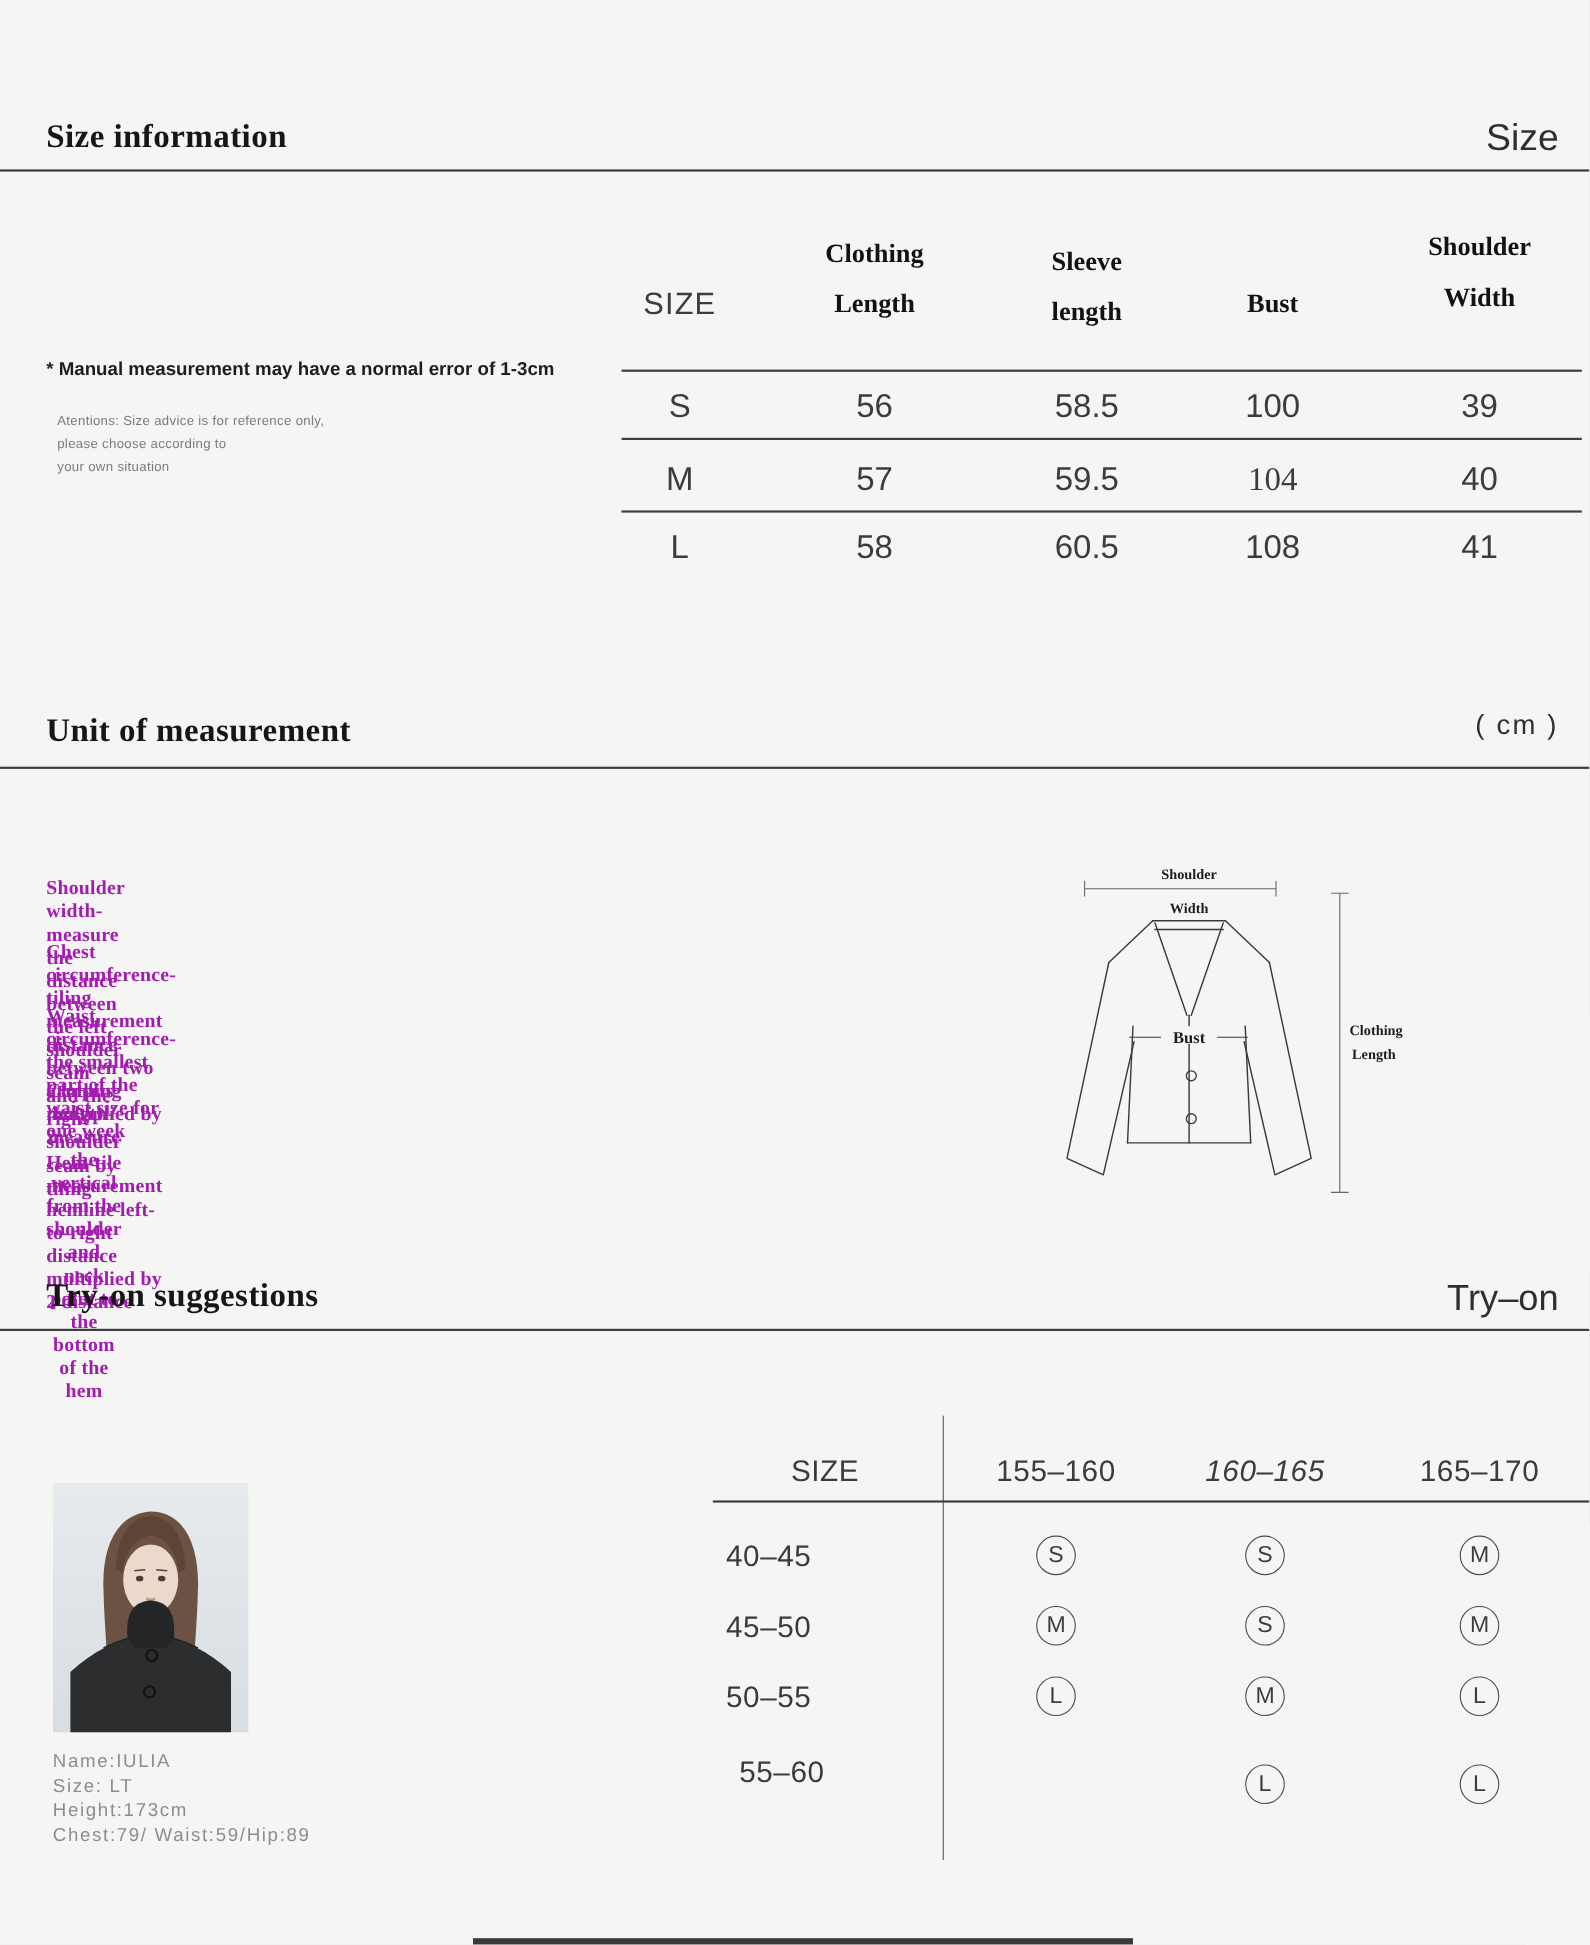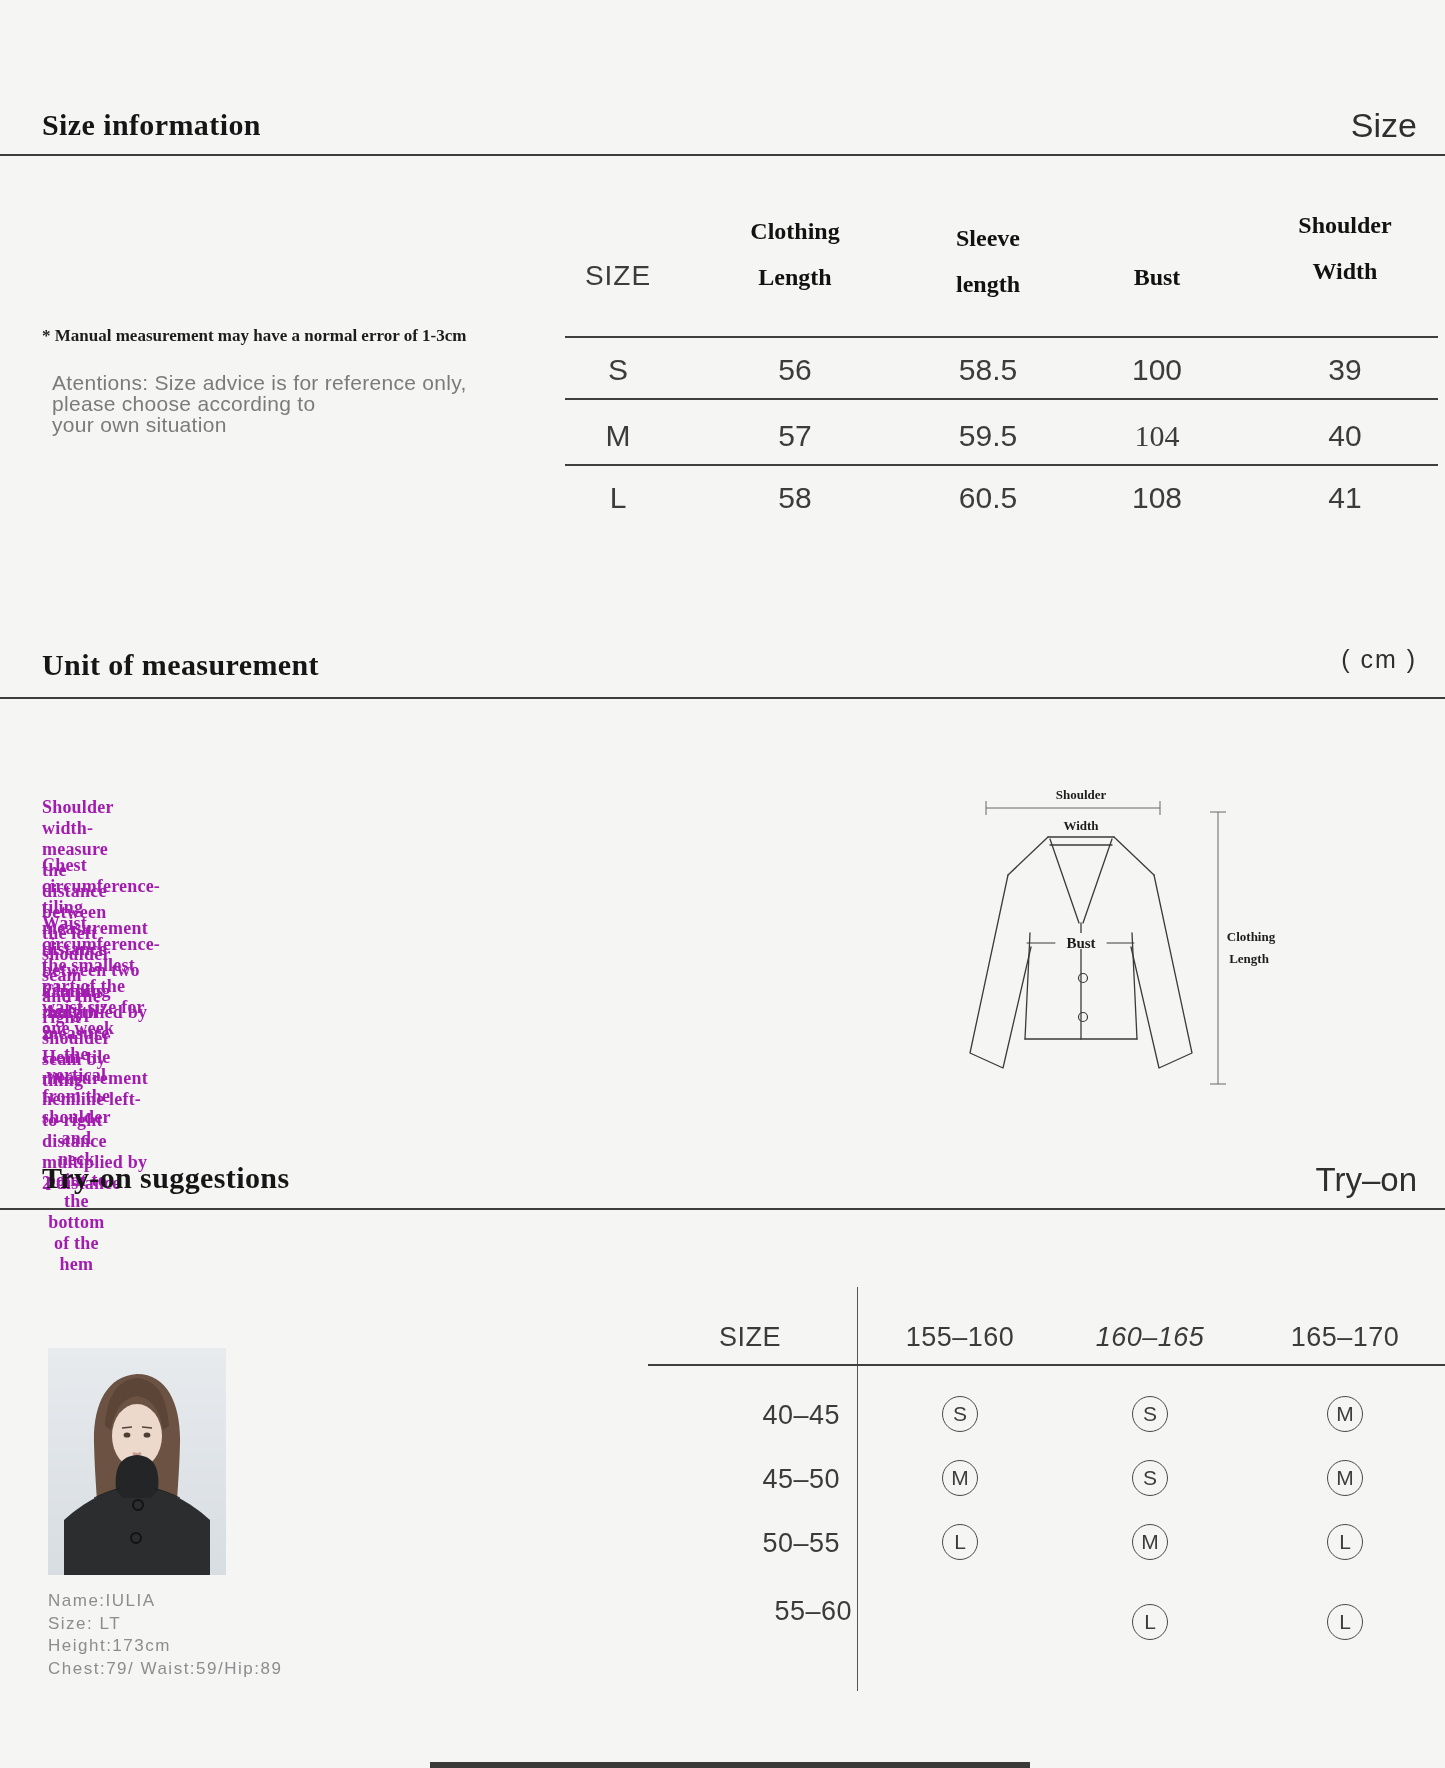--- a/index.html
+++ b/index.html
@@ -3,32 +3,32 @@
 <meta charset="utf-8">
 <style>
   html,body{margin:0;padding:0;background:#e8e8e8;}
   .page{position:relative;width:1445px;height:1768px;background:#f5f5f3;overflow:hidden;
         font-family:"Liberation Sans",sans-serif;color:#222;}
   .abs{position:absolute;}
   .rule{position:absolute;left:0;width:1445px;height:2px;background:#3d3d3d;}
   .sec-title{position:absolute;left:42px;font-family:"Liberation Serif",serif;font-weight:bold;
              font-size:30px;color:#161616;letter-spacing:.4px;}
   .sec-right{position:absolute;right:28px;font-weight:300;color:#2f2f2f;}
-  .star-note{position:absolute;left:42px;top:326px;font-family:Liberation Serif, serif;
+  .star-note{position:absolute;left:42px;top:326px;font-family:Liberation Sans, sans-serif;
              font-weight:bold;font-size:17px;color:#1d1d1d;}
-  .attn{position:absolute;left:52px;top:372px;font-size:21px;line-height:21px;color:#7b7b7b;letter-spacing:.3px;}
+  .attn{position:absolute;left:52px;top:372px;font-size:12px;line-height:21px;color:#7b7b7b;letter-spacing:.3px;}
   .serif-h{position:absolute;font-family:"Liberation Serif",serif;font-weight:bold;font-size:24px;
            color:#121212;text-align:center;line-height:46px;width:220px;}
   .sans-h{position:absolute;font-size:28px;color:#3c3c3c;text-align:center;line-height:46px;width:220px;letter-spacing:1px;}
   .tline{position:absolute;height:1.6px;background:#3f3f3f;}
   .cellv{position:absolute;width:160px;text-align:center;font-size:30px;color:#3c3c3c;line-height:36px;}
   .mnote{position:absolute;left:42px;font-family:"Liberation Serif",serif;font-weight:bold;
          font-size:18px;color:#a21caf;letter-spacing:.2px;}
   .t2-h{position:absolute;width:180px;text-align:center;font-size:27px;color:#3b3b3b;line-height:34px;letter-spacing:.5px;}
-  .t2-label{position:absolute;width:180px;text-align:right;font-size:27px;color:#3b3b3b;line-height:34px;letter-spacing:.5px;}
+  .t2-label{position:absolute;width:180px;text-align:left;font-size:27px;color:#3b3b3b;line-height:34px;letter-spacing:.5px;}
   .circle{position:absolute;width:36px;height:36px;border:1.6px solid #4a4a4a;border-radius:50%;
           box-sizing:border-box;text-align:center;line-height:33px;font-size:21px;color:#3d3d3d;}
   .vline{position:absolute;width:1.4px;background:#565656;}
   .model-info{position:absolute;left:48px;top:1590px;font-size:17px;line-height:22.5px;
               color:#8d8d8d;letter-spacing:1.5px;}
   .photo{position:absolute;left:48px;top:1348px;width:178px;height:227px;}
   .stub{position:absolute;left:430px;top:1762px;width:600px;height:6px;background:#3b3a38;}
 </style>
 </head>
 <body>

